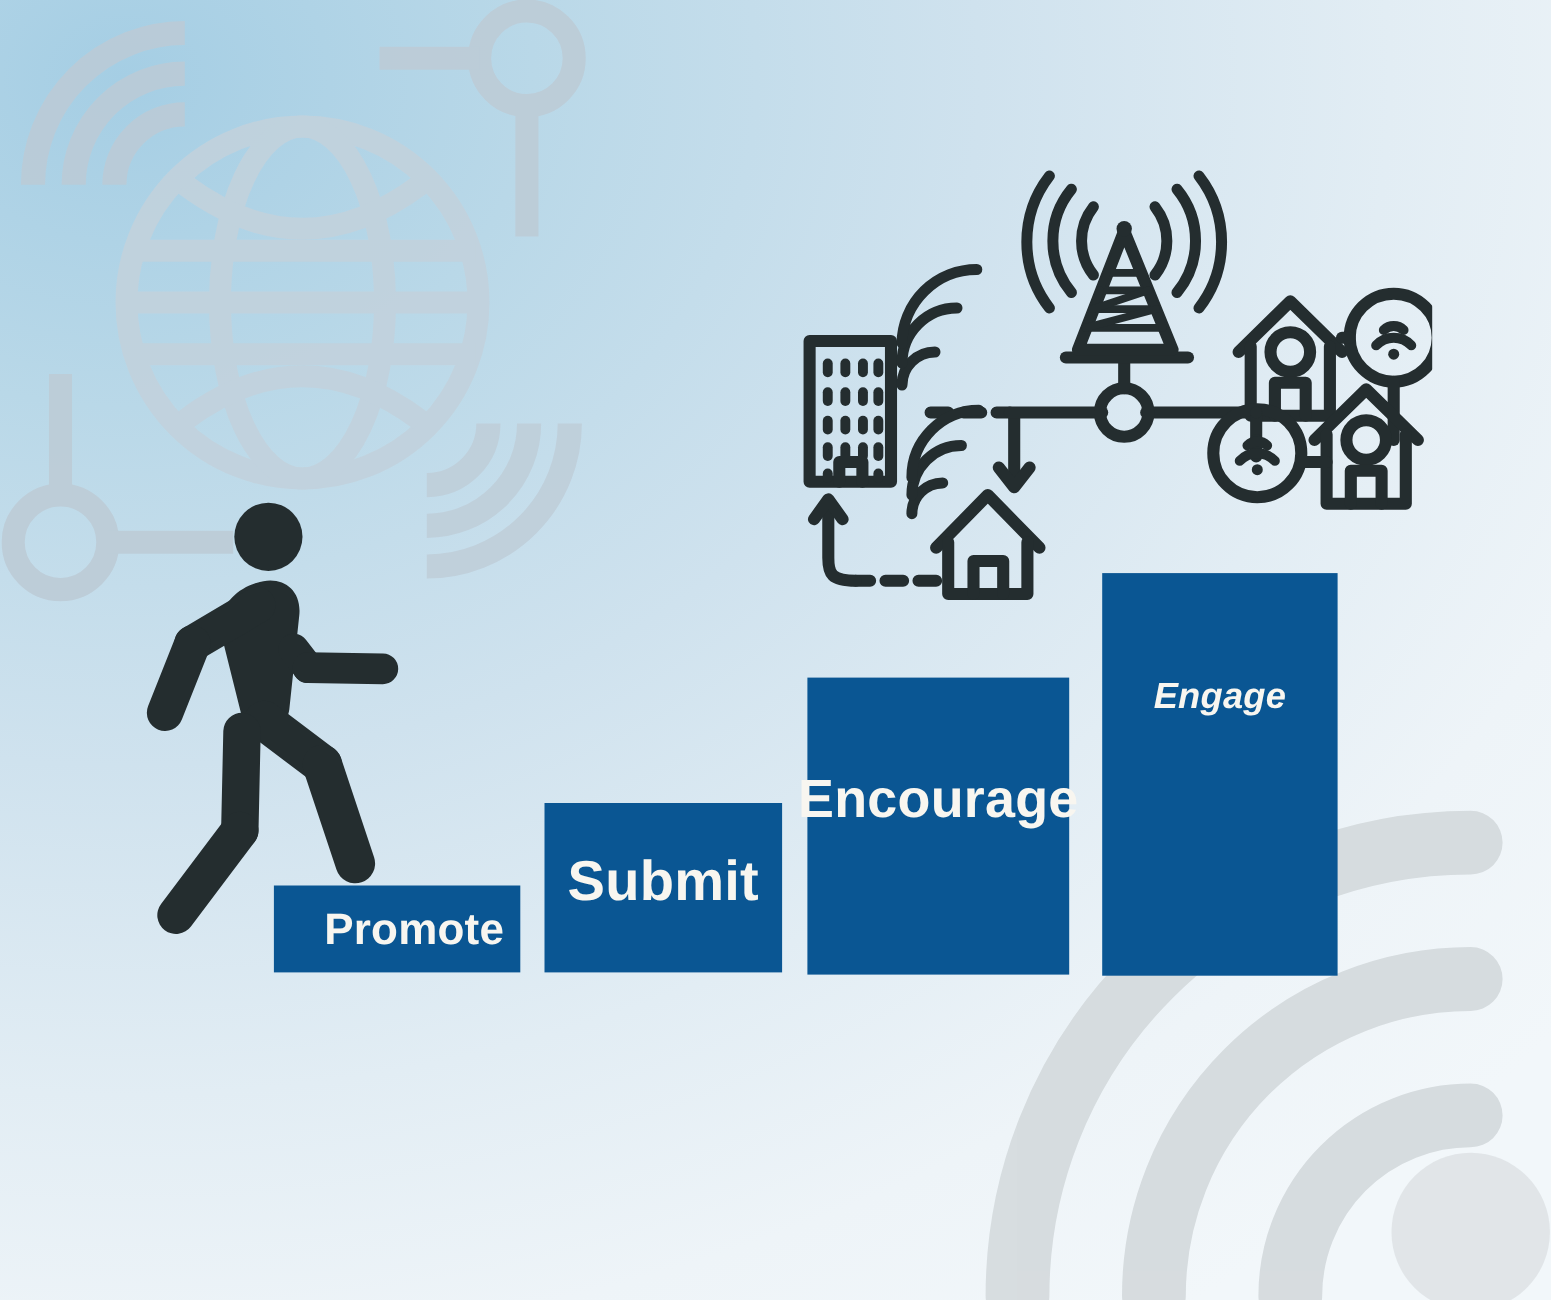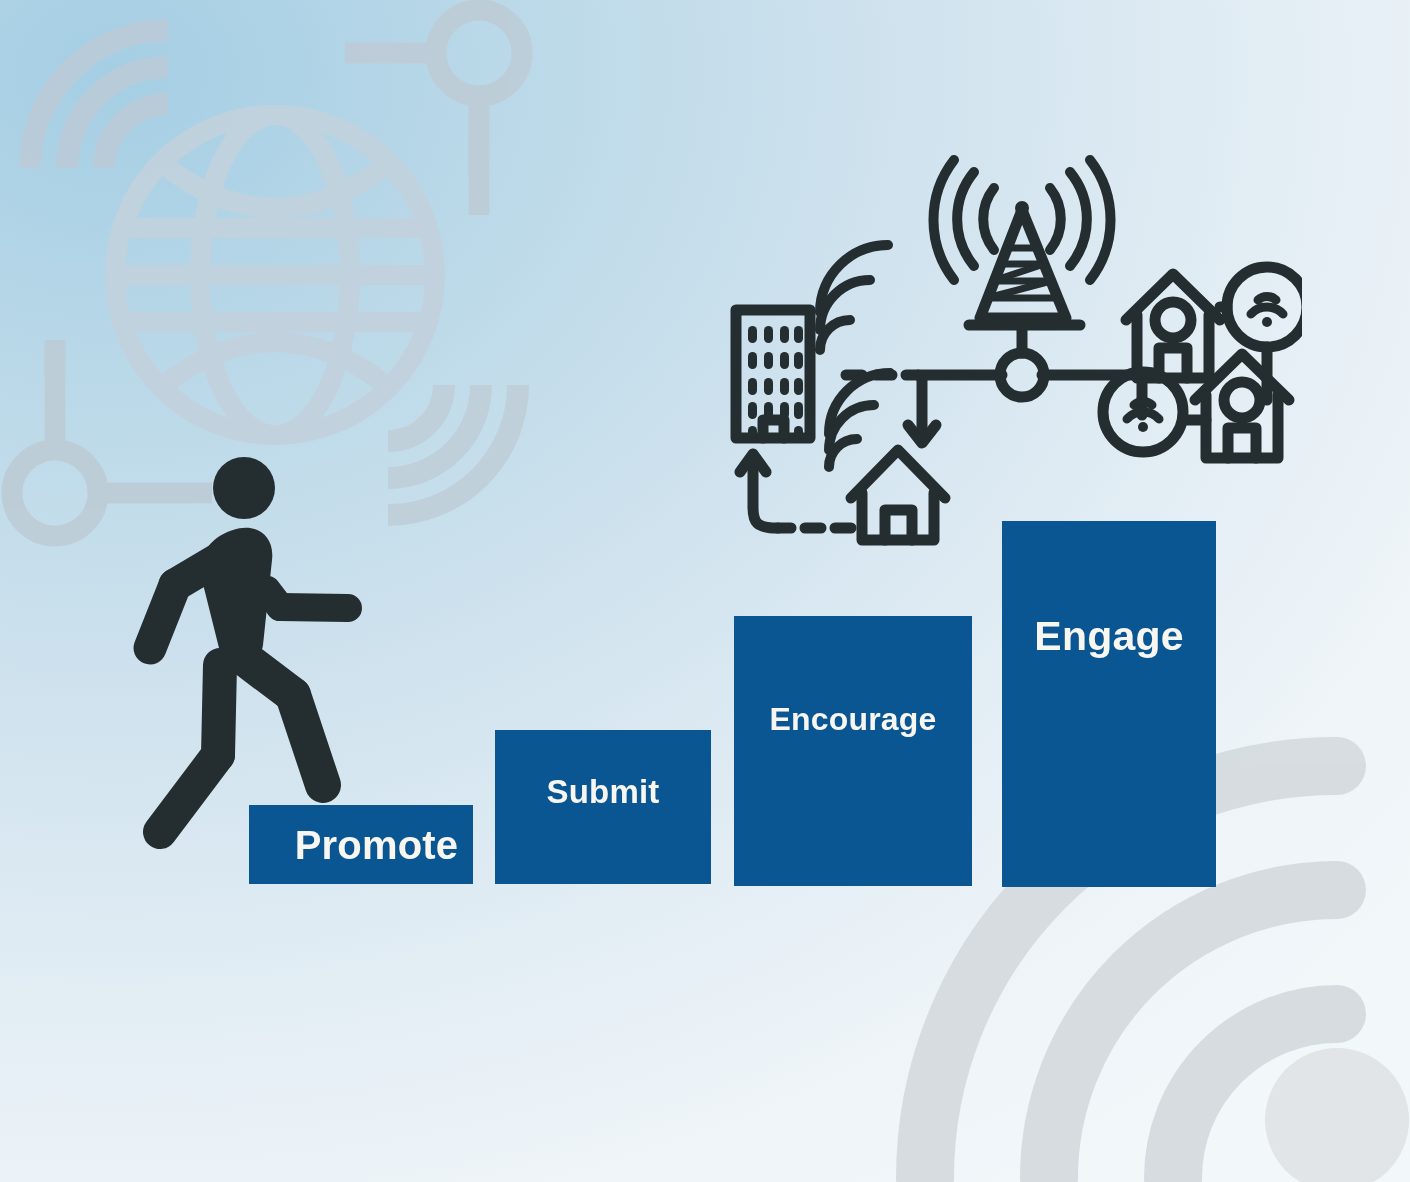--- a/index.html
+++ b/index.html
@@ -47,37 +47,37 @@
     align-items: center;
   }
   #bar-promote .bar-label { font-size: 40px; margin-left: 31px; }
 
   #bar-submit {
     left: 495px;  top: 730px;  width: 216px;  height: 154px;
     background: #0a5693;
     align-items: flex-start;
     padding-top: 45px;
   }
-  #bar-submit .bar-label { font-size: 33px; }
+  #bar-submit .bar-label { font-size: 51px; }
 
   #bar-encourage {
     left: 734px;  top: 616px;  width: 238px;  height: 270px;
     background: #0a5693;
     align-items: flex-start;
     padding-top: 87px;
   }
-  #bar-encourage .bar-label { font-size: 32px; }
+  #bar-encourage .bar-label { font-size: 49px; }
 
   #bar-engage {
     left: 1002px; top: 521px;  width: 214px;  height: 366px;
     background: #0a5693;
     align-items: flex-start;
     padding-top: 95px;
   }
-  #bar-engage .bar-label { font-size: 41px; }
+  #bar-engage .bar-label { font-size: 33px; font-style: italic; }
 
   
   #runner-figure {
     position: absolute;
     left: 130px;  top: 440px;  width: 250px; height: 420px;
   }
   #network-diagram {
     position: absolute;
     left: 722px;  top: 150px;  width: 580px;  height: 400px;
   }

